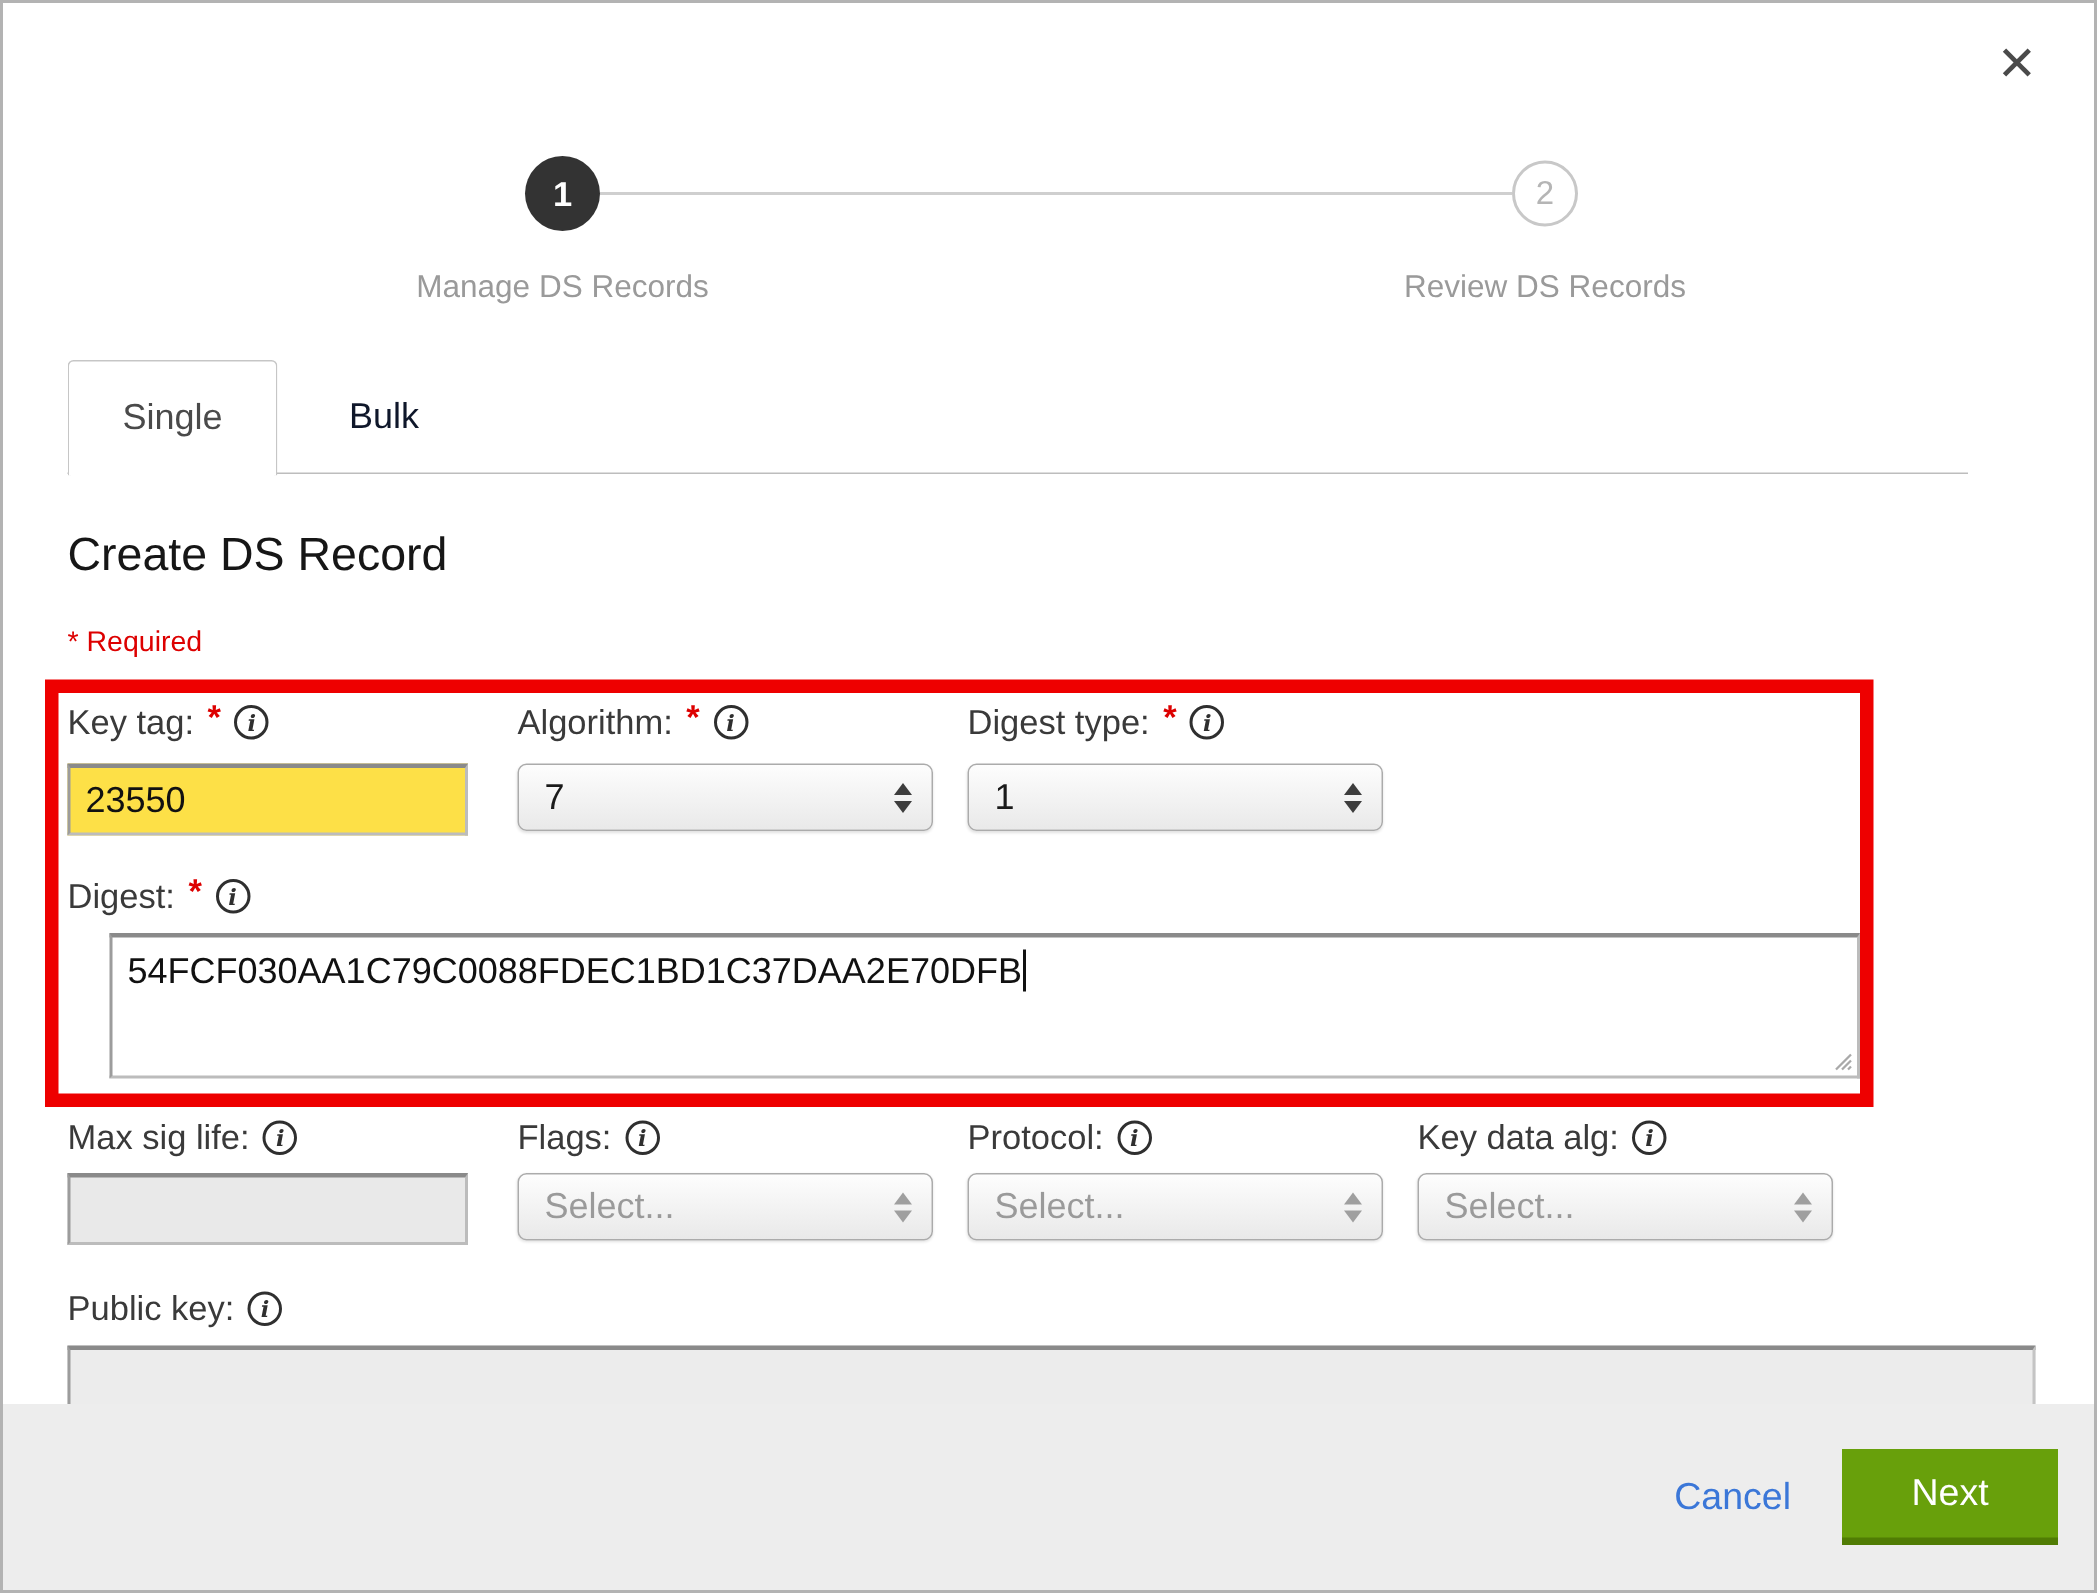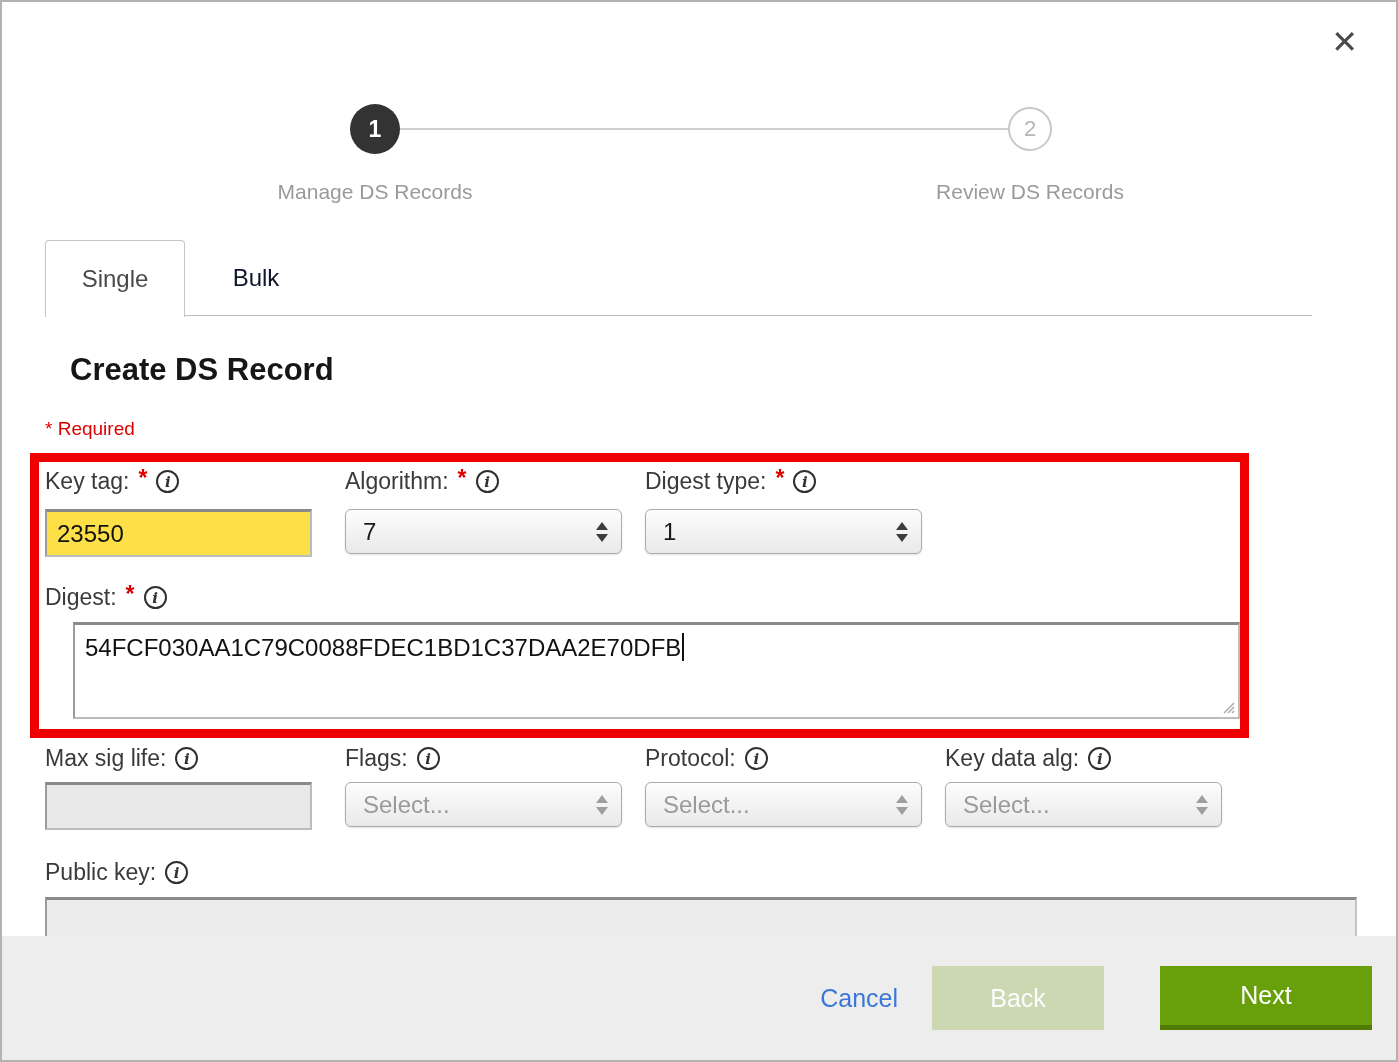--- a/index.html
+++ b/index.html
@@ -44,21 +44,21 @@
     border-radius:4px 4px 0 0; z-index:2;
     display:flex; align-items:center; justify-content:center;
     font-size:24px; color:#4a4a4a; cursor:pointer;
   }
   .tab-bulk {
     position:absolute; left:183px; top:238px; width:142px; height:76px;
     display:flex; align-items:center; justify-content:center;
     font-size:24px; color:#0f172a; cursor:pointer;
   }
 
-  .page-title { position:absolute; left:43px; top:350px; font-size:31px; font-weight:bold; color:#161616;margin-left:25px; }
+  .page-title { position:absolute; left:43px; top:350px; font-size:31px; font-weight:normal; color:#161616; }
   .required-note { position:absolute; left:43px; top:416px; font-size:19px; color:#dd0000; }
 
   
   .red-annotation {
     position:absolute; left:28px; top:451px; width:1219px; height:285px;
     border:9px solid #ee0000; z-index:10; pointer-events:none;
   }
 
   
   .frow { position:absolute; left:43px; display:flex; gap:23px; }
@@ -111,21 +111,21 @@
   }
 
   
   .footer {
     position:absolute; left:0; right:0; bottom:0; height:124px; background:#ededed;
     display:flex; align-items:center; justify-content:flex-end; padding-right:24px;
   }
   .cancel-link { font-size:25px; color:#3b77d8; cursor:pointer; margin-right:34px; }
   .btn { height:64px; display:flex; align-items:center; justify-content:center; font-size:25px; cursor:pointer; }
   .btn-back { width:172px; background:#ccd8b2; color:#fdfdfd; margin-right:22px; cursor:default; }
-  .btn-next { width:212px; background:#68a00b; color:#fff; border-bottom:5px solid #507c04;margin-left:34px; }
+  .btn-next { width:144px; background:#68a00b; color:#fff; border-bottom:5px solid #507c04; }
 </style>
 </head>
 <body>
 
 <div class="modal">
 
   <span class="close-x">✕</span>
 
   <div class="step-line"></div>
   <div class="step-circle-1">1</div>
@@ -255,17 +255,16 @@
   <div class="frow" style="top:857px;">
     <div class="flabel">
       <span>Public key:</span>
       <span class="info-icon">i</span>
     </div>
   </div>
   <div class="pubkey-box"></div>
 
   <div class="footer">
     <span class="cancel-link">Cancel</span>
-    <div class="btn btn-back">Back</div>
     <div class="btn btn-next">Next</div>
   </div>
 
 </div>
 
 </body></html>

